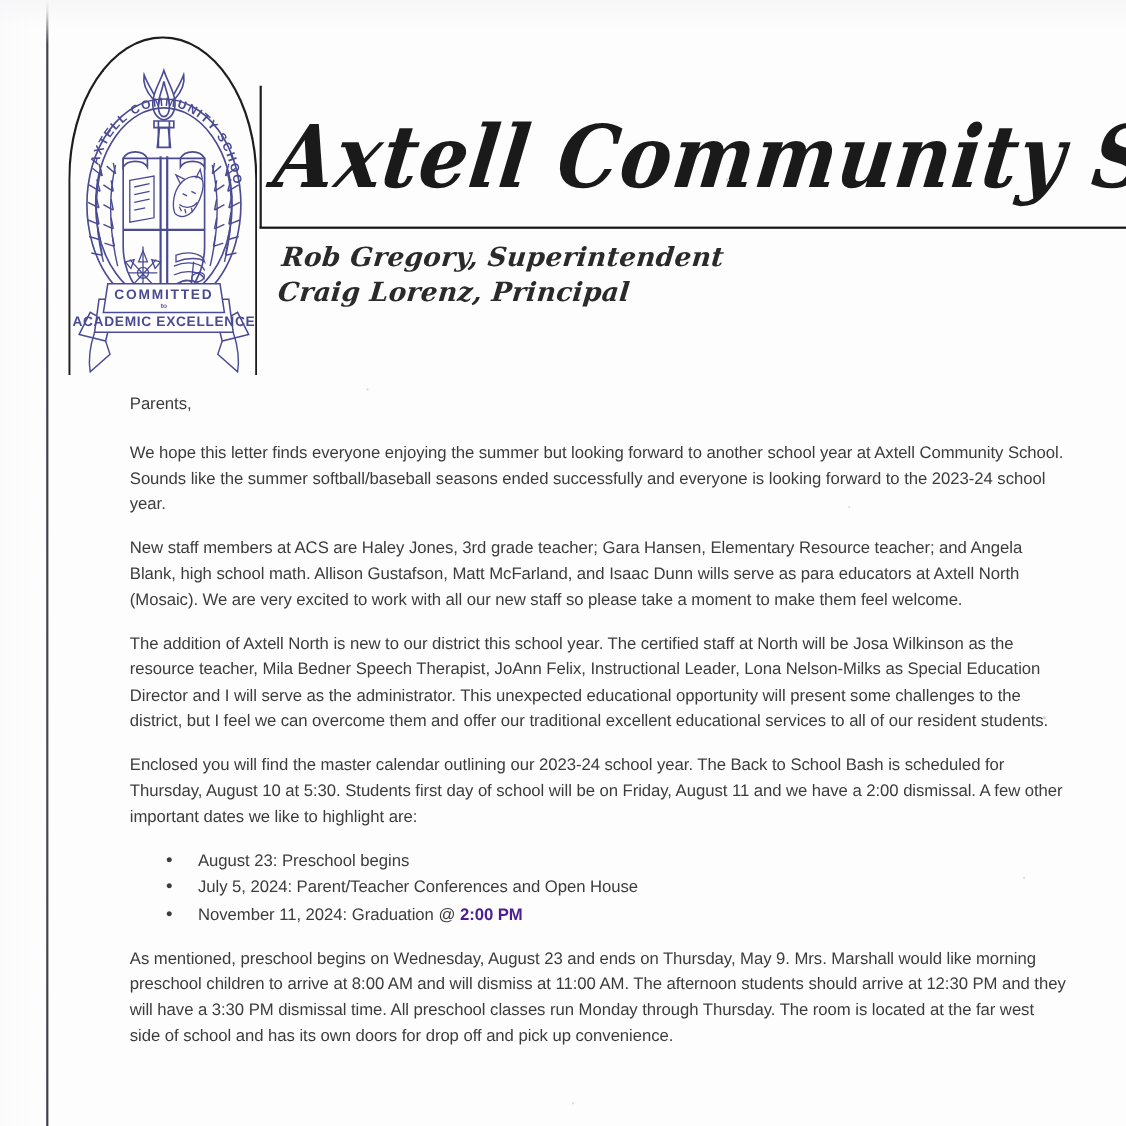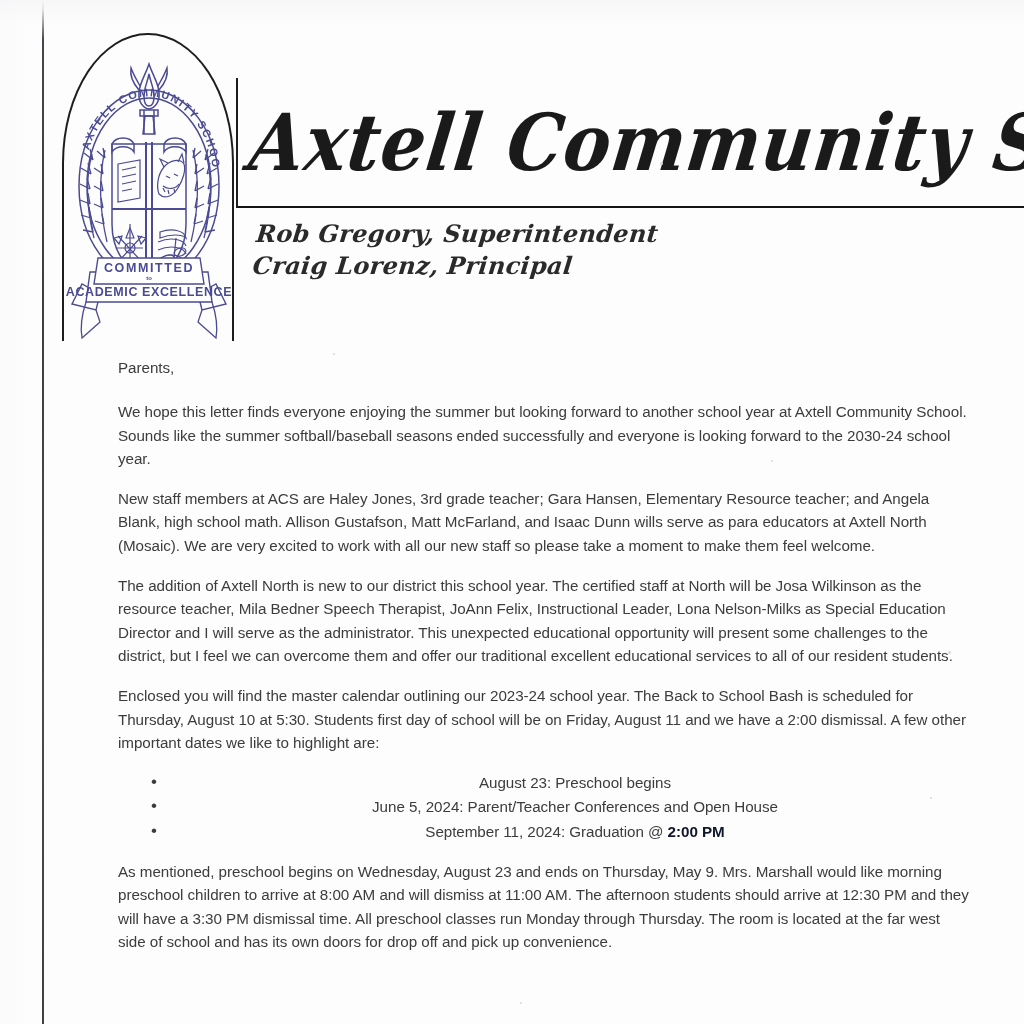--- a/index.html
+++ b/index.html
@@ -138,36 +138,35 @@
   #body-copy p {
     margin: 0 0 17px 0;
     text-align: left;
   }
   .salutation { margin-bottom: 21px !important; }
 
   ul.key-dates {
     margin: 4px 0 16px 0;
     padding: 0;
     list-style: none;
-    text-align: center;
   }
   ul.key-dates li {
     position: relative;
     padding-left: 62px;
     line-height: 24.3px;
   }
   ul.key-dates li::before {
     content: "\2022";
     position: absolute;
     left: 33px;
     top: -1px;
     font-size: 17px;
     color: #3c3c3c;
   }
-  b.bold-time { font-weight: 700; color: #0f172a; }
+  b.bold-time { font-weight: 700; color: #4c1d95; }
 
   
   .speck {
     position: absolute;
     background: #d9d9dd;
     border-radius: 50%;
     pointer-events: none;
   }
 </style>
 </head>
@@ -304,34 +303,34 @@
     <div class="staff-lines">
       <div>Rob Gregory, Superintendent</div>
       <div>Craig Lorenz, Principal</div>
     </div>
   </div>
 
   <div id="body-copy">
 
     <p class="salutation">Parents,</p>
 
-    <p>We hope this letter finds everyone enjoying the summer but looking forward to another school year at Axtell Community School. Sounds like the summer softball/baseball seasons ended successfully and everyone is looking forward to the 2030-24 school year.</p>
+    <p>We hope this letter finds everyone enjoying the summer but looking forward to another school year at Axtell Community School. Sounds like the summer softball/baseball seasons ended successfully and everyone is looking forward to the 2023-24 school year.</p>
     <p>New staff members at ACS are Haley Jones, 3rd grade teacher; Gara Hansen, Elementary Resource teacher; and Angela Blank, high school math. Allison Gustafson, Matt McFarland, and Isaac Dunn wills serve as para educators at Axtell North (Mosaic).  We are very excited to work with all our new staff so please take a moment to make them feel welcome.</p>
     <p>The addition of Axtell North is new to our district this school year. The certified staff at North will be Josa Wilkinson as the resource teacher, Mila Bedner Speech Therapist, JoAnn Felix, Instructional Leader, Lona Nelson-Milks as Special Education Director and I will serve as the administrator.  This unexpected educational opportunity will present some challenges to the district, but I feel we can overcome them and offer our traditional excellent educational services to all of our resident students.</p>
     <p>Enclosed you will find the master calendar outlining our 2023-24 school year. The Back to School Bash is scheduled for Thursday, August 10 at 5:30. Students first day of school will be on Friday, August 11 and we have a 2:00 dismissal. A few other important dates we like to highlight are:</p>
 
     <ul class="key-dates">
       <li>
         <span>August 23: Preschool begins</span><b class="bold-time"></b>
       </li>
       <li>
-        <span>June 5, 2024: Parent/Teacher Conferences and Open House</span><b class="bold-time"></b>
+        <span>July 5, 2024: Parent/Teacher Conferences and Open House</span><b class="bold-time"></b>
       </li>
       <li>
-        <span>September 11, 2024: Graduation @ </span><b class="bold-time">2:00 PM</b>
+        <span>November 11, 2024: Graduation @ </span><b class="bold-time">2:00 PM</b>
       </li>
     </ul>
 
     <p>As mentioned, preschool begins on Wednesday, August 23 and ends on Thursday, May 9. Mrs. Marshall would like morning preschool children to arrive at 8:00 AM and will dismiss at 11:00 AM. The afternoon students should arrive at 12:30 PM and they will have a 3:30 PM dismissal time. All preschool classes run Monday through Thursday. The room is located at the far west side of school and has its own doors for drop off and pick up convenience.</p>
   </div>
 
   <span class="speck" style="left:660px; top:162px; width:3px; height:3px;"></span>
   <span class="speck" style="left:333px; top:353px; width:2px; height:2px;"></span>
   <span class="speck" style="left:948px; top:651px; width:3px; height:3px;"></span>
   <span class="speck" style="left:771px; top:460px; width:2px; height:2px;"></span>

